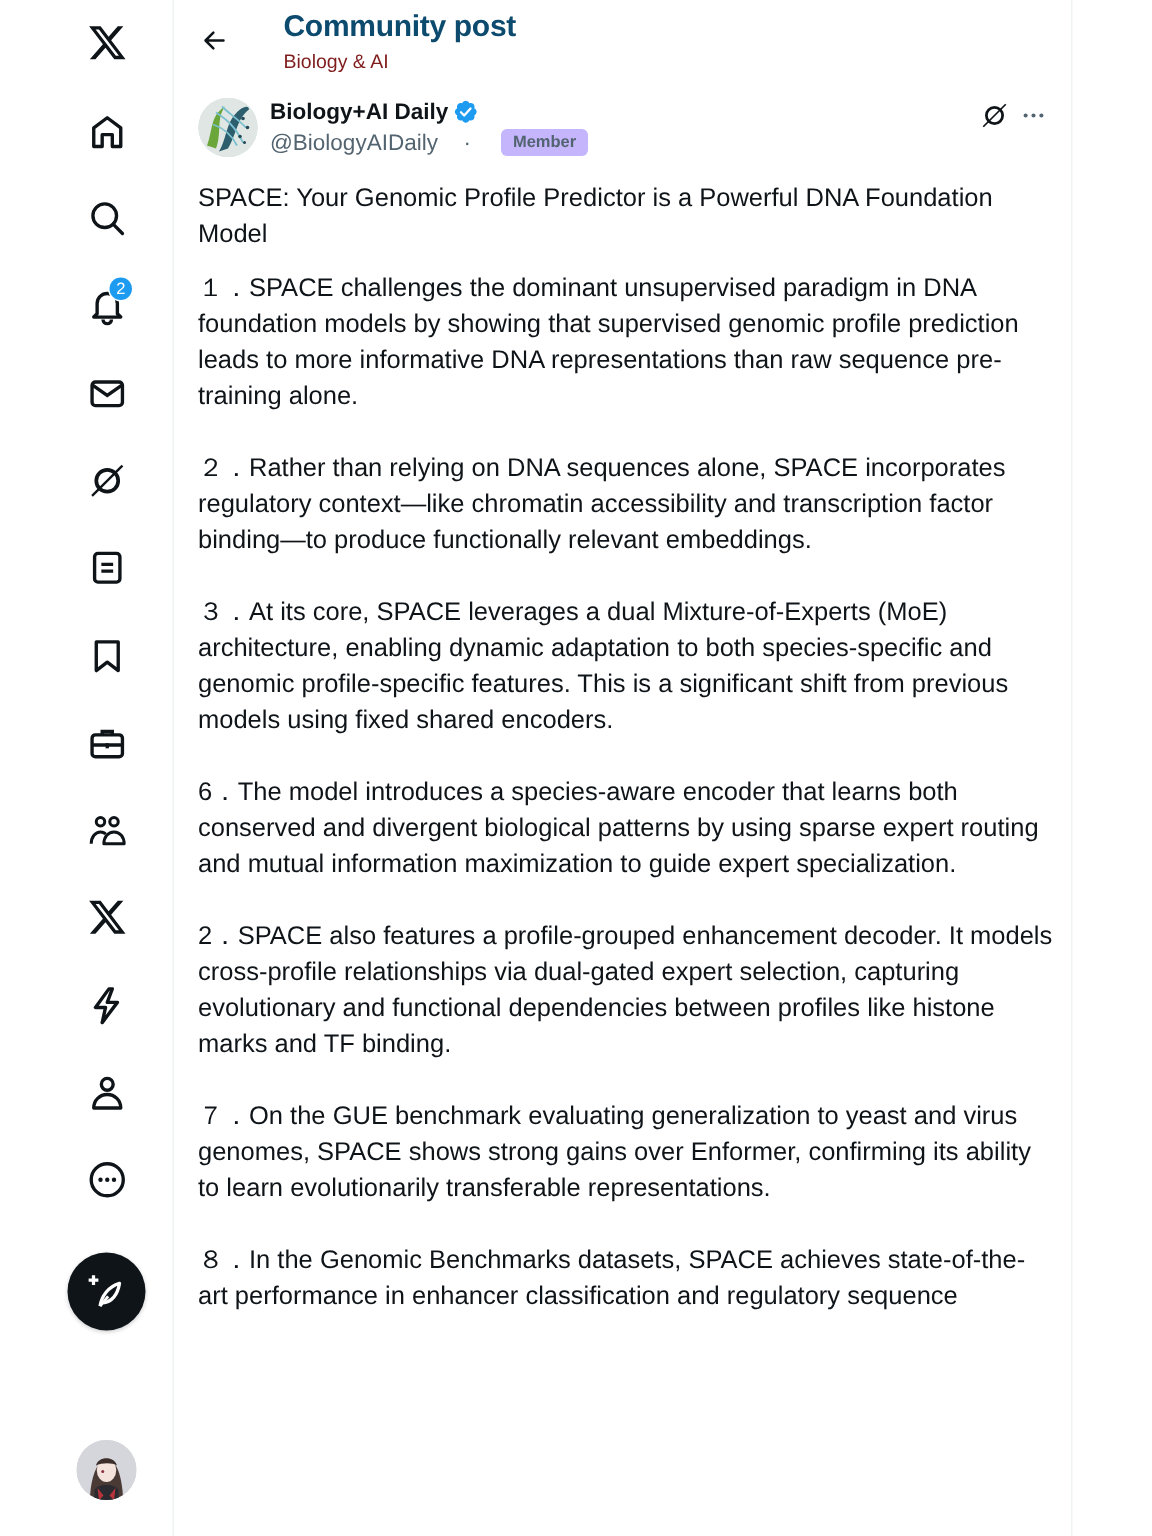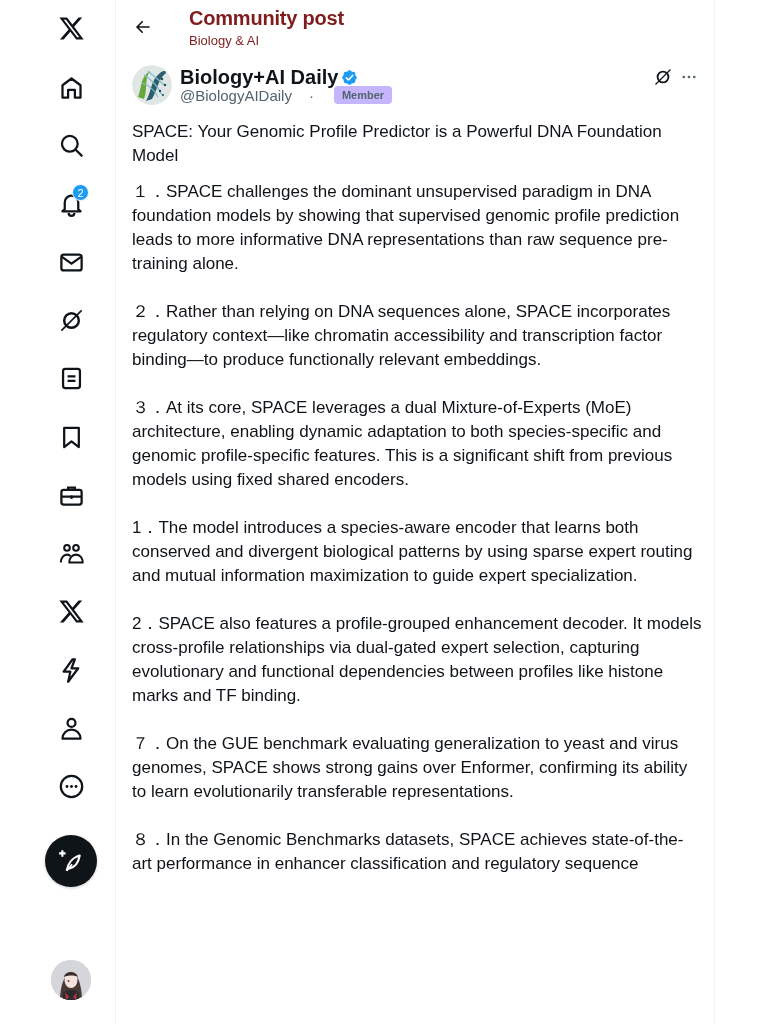--- a/index.html
+++ b/index.html
@@ -9,26 +9,26 @@
   .sidebar { position: absolute; left: 0; top: 0; width: 116px; height: 1024px; }
   .nav-item { position: absolute; left: 42px; width: 58px; height: 50px; display: flex; align-items: center; justify-content: center; cursor: pointer; }
   .nav-item svg { width: 27px; height: 27px; }
   .badge { position: absolute; top: 6px; left: 30px; min-width: 17px; height: 17px; border-radius: 9px; background: #1d9bf0; color: #fff; font-size: 11px; line-height: 17px; text-align: center; border: 1.5px solid #fff; padding: 0 3px; }
   .compose-btn { position: absolute; left: 45px; top: 835px; width: 52px; height: 52px; border-radius: 50%; background: #0f1419; display: flex; align-items: center; justify-content: center; cursor: pointer; box-shadow: 0 1px 3px rgba(0,0,0,0.2); }
   .profile-avatar { position: absolute; left: 51px; top: 960px; width: 40px; height: 40px; border-radius: 50%; overflow: hidden; cursor: pointer; background: #d8d8dc; }
 
   .main { position: absolute; left: 115px; top: 0; width: 600px; height: 1024px; border-left: 1px solid #eff3f4; border-right: 1px solid #eff3f4; }
   .header { position: absolute; left: 0; top: 0; width: 600px; height: 53px; }
   .back-btn { position: absolute; left: 12px; top: 12px; width: 30px; height: 30px; display: flex; align-items: center; justify-content: center; cursor: pointer; }
-  .header-title { position: absolute; left: 73px; top: 7px; font-size: 20px; font-weight: 700; color: #7f1d1d; letter-spacing: -0.2px; }
+  .header-title { position: absolute; left: 73px; top: 7px; font-size: 20px; font-weight: 700; color: #0c4a6e; letter-spacing: -0.2px; }
   .header-sub { position: absolute; left: 73px; top: 33px; font-size: 13px; color: #7f1d1d; cursor: pointer; }
 
   .post { position: absolute; left: 16px; top: 62px; width: 568px; }
   .avatar { position: absolute; left: 0; top: 3px; width: 40px; height: 40px; border-radius: 50%; overflow: hidden; cursor: pointer; }
-  .author-name { position: absolute; left: 48px; top: 4px; font-size: 20px; font-weight: 700; color: #0f1419; display: flex; align-items: center; gap: 3px; cursor: pointer; white-space: nowrap; }
+  .author-name { position: absolute; left: 48px; top: 4px; font-size: 15px; font-weight: 700; color: #0f1419; display: flex; align-items: center; gap: 3px; cursor: pointer; white-space: nowrap; }
   .verified { width: 17px; height: 17px; }
   .handle-row { position: absolute; left: 48px; top: 24px; display: flex; align-items: center; font-size: 15px; color: #536471; white-space: nowrap; gap: 12px; }
   .handle { cursor: pointer; }
   .dot-sep { margin: 0 4px 0 5px; }
   .member-badge { margin-left: 4px; background: #c4b5fd; color: #536471; font-size: 11px; font-weight: 700; padding: 3px 8px; border-radius: 4px; }
   .grok-btn { position: absolute; left: 520px; top: 4px; width: 22px; height: 22px; display: flex; align-items: center; justify-content: center; cursor: pointer; }
   .more-btn { position: absolute; left: 546px; top: 4px; width: 22px; height: 22px; display: flex; align-items: center; justify-content: center; cursor: pointer; }
 
   .post-body { position: absolute; left: 0; top: 58px; width: 570px; font-size: 17px; line-height: 24px; color: #0f1419; }
   .post-title { font-weight: 400; margin-bottom: 12px; }
@@ -193,19 +193,19 @@
           <circle cx="12" cy="12" r="1.8" fill="#536471"></circle>
           <circle cx="19" cy="12" r="1.8" fill="#536471"></circle>
         </svg>
     </div>
 
     <div class="post-body">
       <div class="post-title">SPACE: Your Genomic Profile Predictor is a Powerful DNA Foundation Model</div>
       <div class="para">１．SPACE challenges the dominant unsupervised paradigm in DNA foundation models by showing that supervised genomic profile prediction leads to more informative DNA representations than raw sequence pre-training alone.</div>
       <div class="para">２．Rather than relying on DNA sequences alone, SPACE incorporates regulatory context—like chromatin accessibility and transcription factor binding—to produce functionally relevant embeddings.</div>
       <div class="para">３．At its core, SPACE leverages a dual Mixture-of-Experts (MoE) architecture, enabling dynamic adaptation to both species-specific and genomic profile-specific features. This is a significant shift from previous models using fixed shared encoders.</div>
-      <div class="para">1．The model introduces a species-aware encoder that learns both conserved and divergent biological patterns by using sparse expert routing and mutual information maximization to guide expert specialization.</div>
+      <div class="para">6．The model introduces a species-aware encoder that learns both conserved and divergent biological patterns by using sparse expert routing and mutual information maximization to guide expert specialization.</div>
       <div class="para">2．SPACE also features a profile-grouped enhancement decoder. It models cross-profile relationships via dual-gated expert selection, capturing evolutionary and functional dependencies between profiles like histone marks and TF binding.</div>
       <div class="para">７．On the GUE benchmark evaluating generalization to yeast and virus genomes, SPACE shows strong gains over Enformer, confirming its ability to learn evolutionarily transferable representations.</div>
       <div class="para">８．In the Genomic Benchmarks datasets, SPACE achieves state-of-the-art performance in enhancer classification and regulatory sequence</div>
     </div>
   </article>
 </main>
 
 </body></html>

